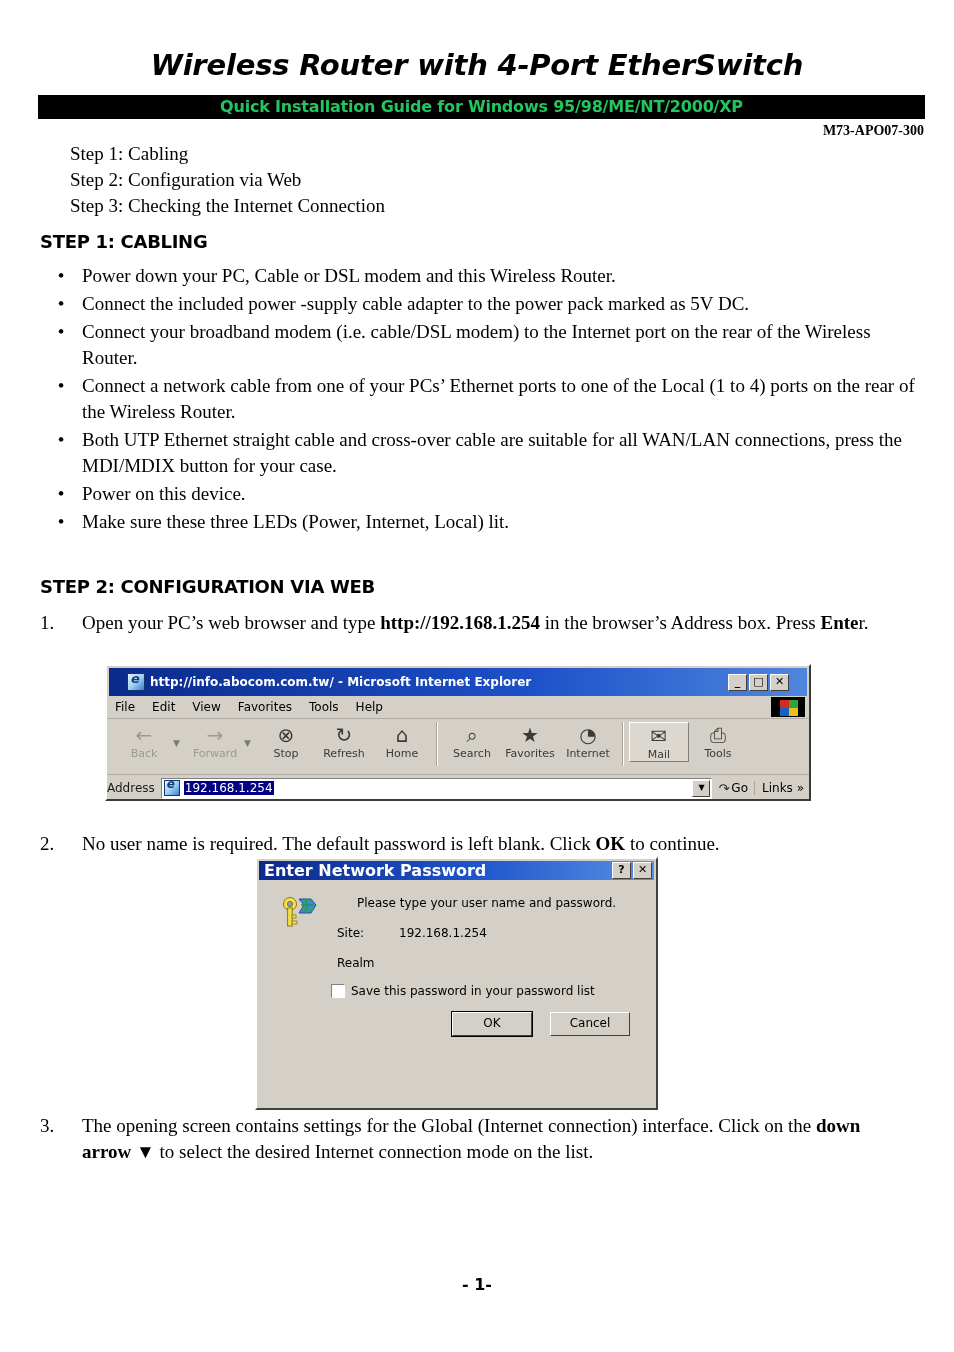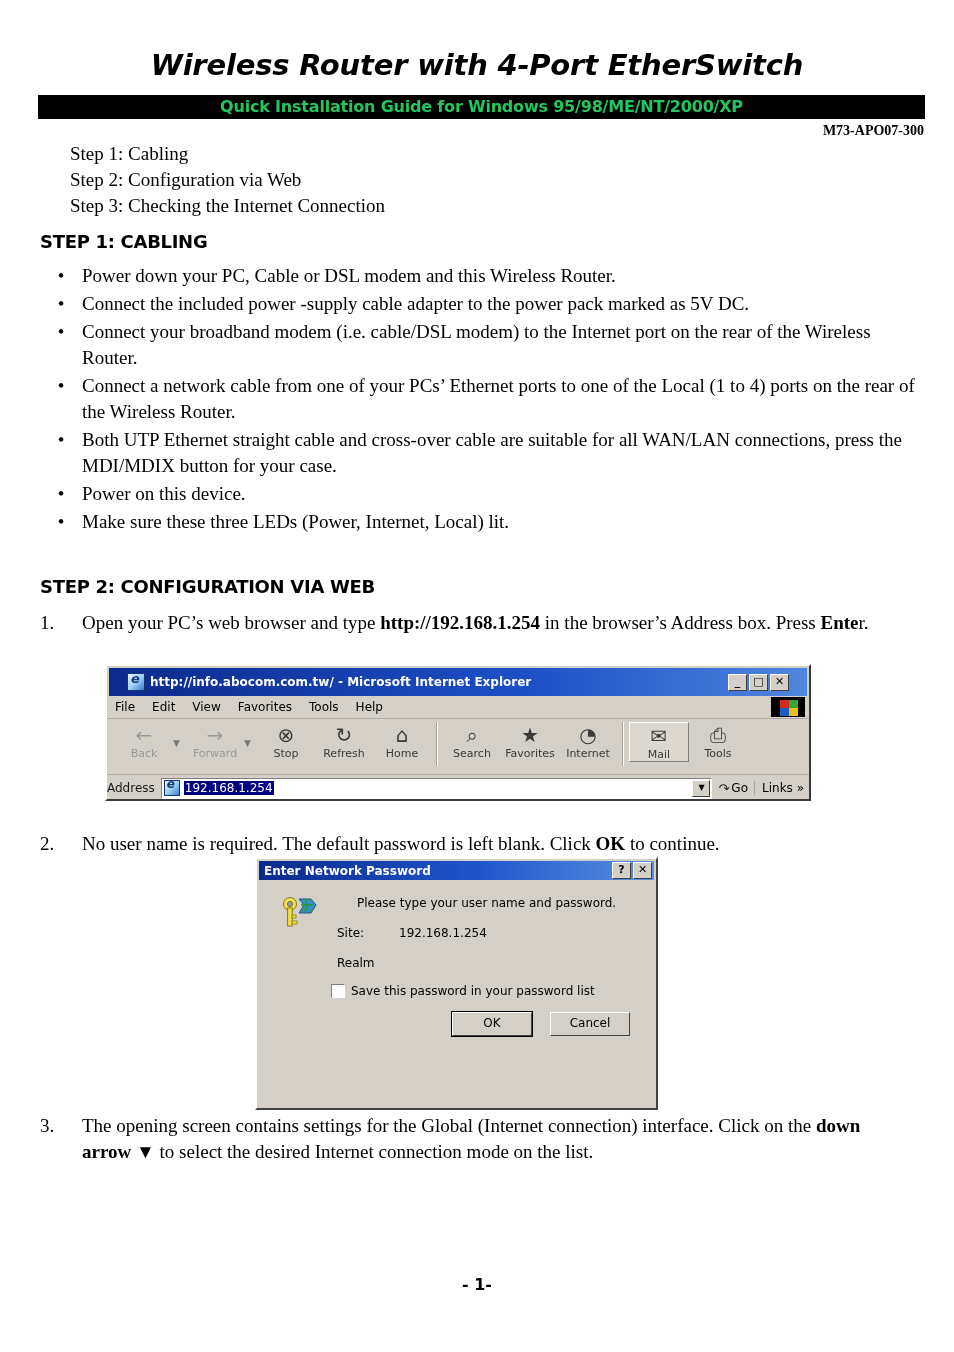--- a/index.html
+++ b/index.html
@@ -352,21 +352,21 @@
   .pw-titlebar {
     height: 19px;
     margin: 2px;
     background: linear-gradient(to right, #0b2a8c 0%, #1e55cc 55%, #5a90e2 100%);
     display: flex;
     align-items: center;
     padding: 0 2px;
   }
   .pw-title-text {
     color: #ffffff;
-    font-size: 12px;
+    font-size: 16px;
     font-weight: bold;
     flex: 1 1 auto;
     padding-left: 3px;
   }
   .pw-body { padding: 10px 14px 0 14px; position: relative; }
   .key-icon {
     position: absolute;
     left: 22px; top: 14px;
     width: 40px; height: 34px;
   }

